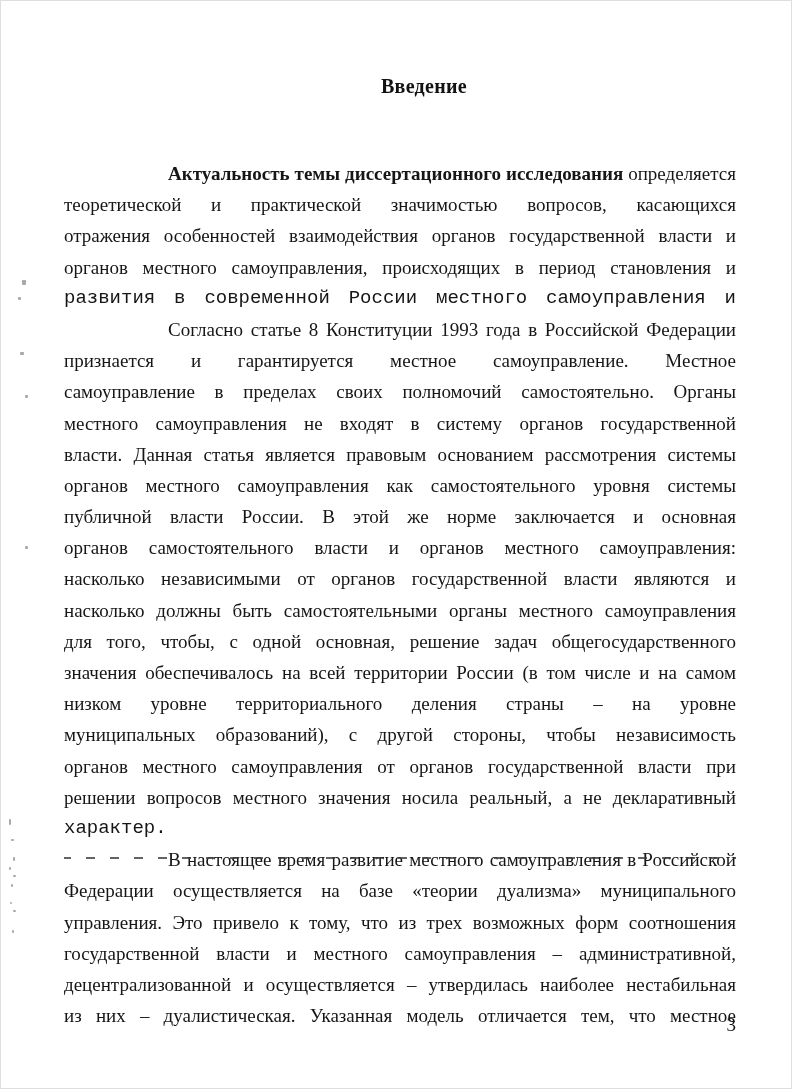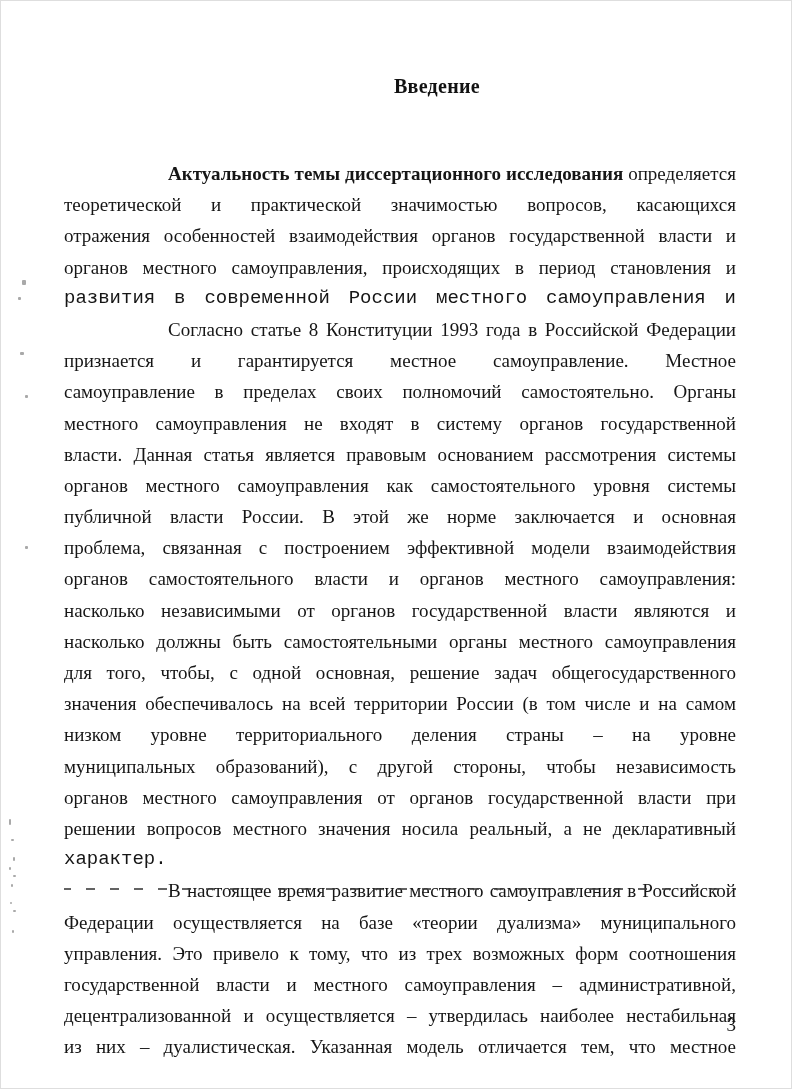--- a/index.html
+++ b/index.html
@@ -14,21 +14,21 @@
     background: #ffffff;
     border: 1px solid #dedede;
     box-sizing: border-box;
     overflow: hidden;
     font-family: "Liberation Serif", "DejaVu Serif", serif;
     color: #161616;
   }
   .doc-title {
     position: absolute;
     top: 74px;
-    left: 76px;
+    left: 63px;
     width: 672px;
     text-align: center;
     transform: translateX(24px);
     font-size: 20px;
     font-weight: bold;
     letter-spacing: 0.3px;
     color: #121212;
   }
   .text-body {
     position: absolute;
@@ -101,21 +101,20 @@
         <div class="line para-end"><span>развития в современной России местного самоуправления и его институтов.</span></div>
       </div>
       <div class="paragraph">
         <div class="line first"><span>Согласно статье 8 Конституции 1993 года в Российской Федерации</span></div>
         <div class="line"><span>признается и гарантируется местное самоуправление. Местное</span></div>
         <div class="line"><span>самоуправление в пределах своих полномочий самостоятельно. Органы</span></div>
         <div class="line"><span>местного самоуправления не входят в систему органов государственной</span></div>
         <div class="line"><span>власти. Данная статья является правовым основанием рассмотрения системы</span></div>
         <div class="line"><span>органов местного самоуправления как самостоятельного уровня системы</span></div>
         <div class="line"><span>публичной власти России. В этой же норме заключается и основная</span></div>
-        <div class="line"><span>проблема, связанная с построением эффективной модели взаимодействия</span></div>
         <div class="line"><span>органов самостоятельного власти и органов местного самоуправления:</span></div>
         <div class="line"><span>насколько независимыми от органов государственной власти являются и</span></div>
         <div class="line"><span>насколько должны быть самостоятельными органы местного самоуправления</span></div>
         <div class="line"><span>для того, чтобы, с одной основная, решение задач общегосударственного</span></div>
         <div class="line"><span>значения обеспечивалось на всей территории России (в том числе и на самом</span></div>
         <div class="line"><span>низком уровне территориального деления страны – на уровне</span></div>
         <div class="line"><span>муниципальных образований), с другой стороны, чтобы независимость</span></div>
         <div class="line"><span>органов местного самоуправления от органов государственной власти при</span></div>
         <div class="line"><span>решении вопросов местного значения носила реальный, а не декларативный</span></div>
         <div class="line para-end"><span>характер.</span></div>

